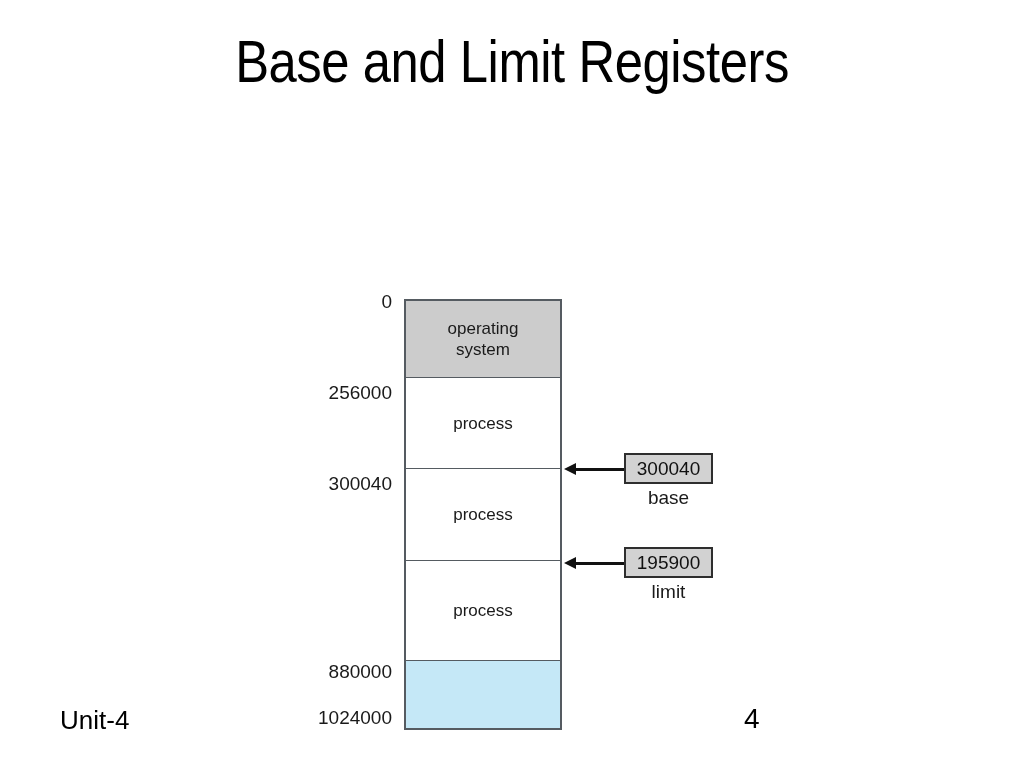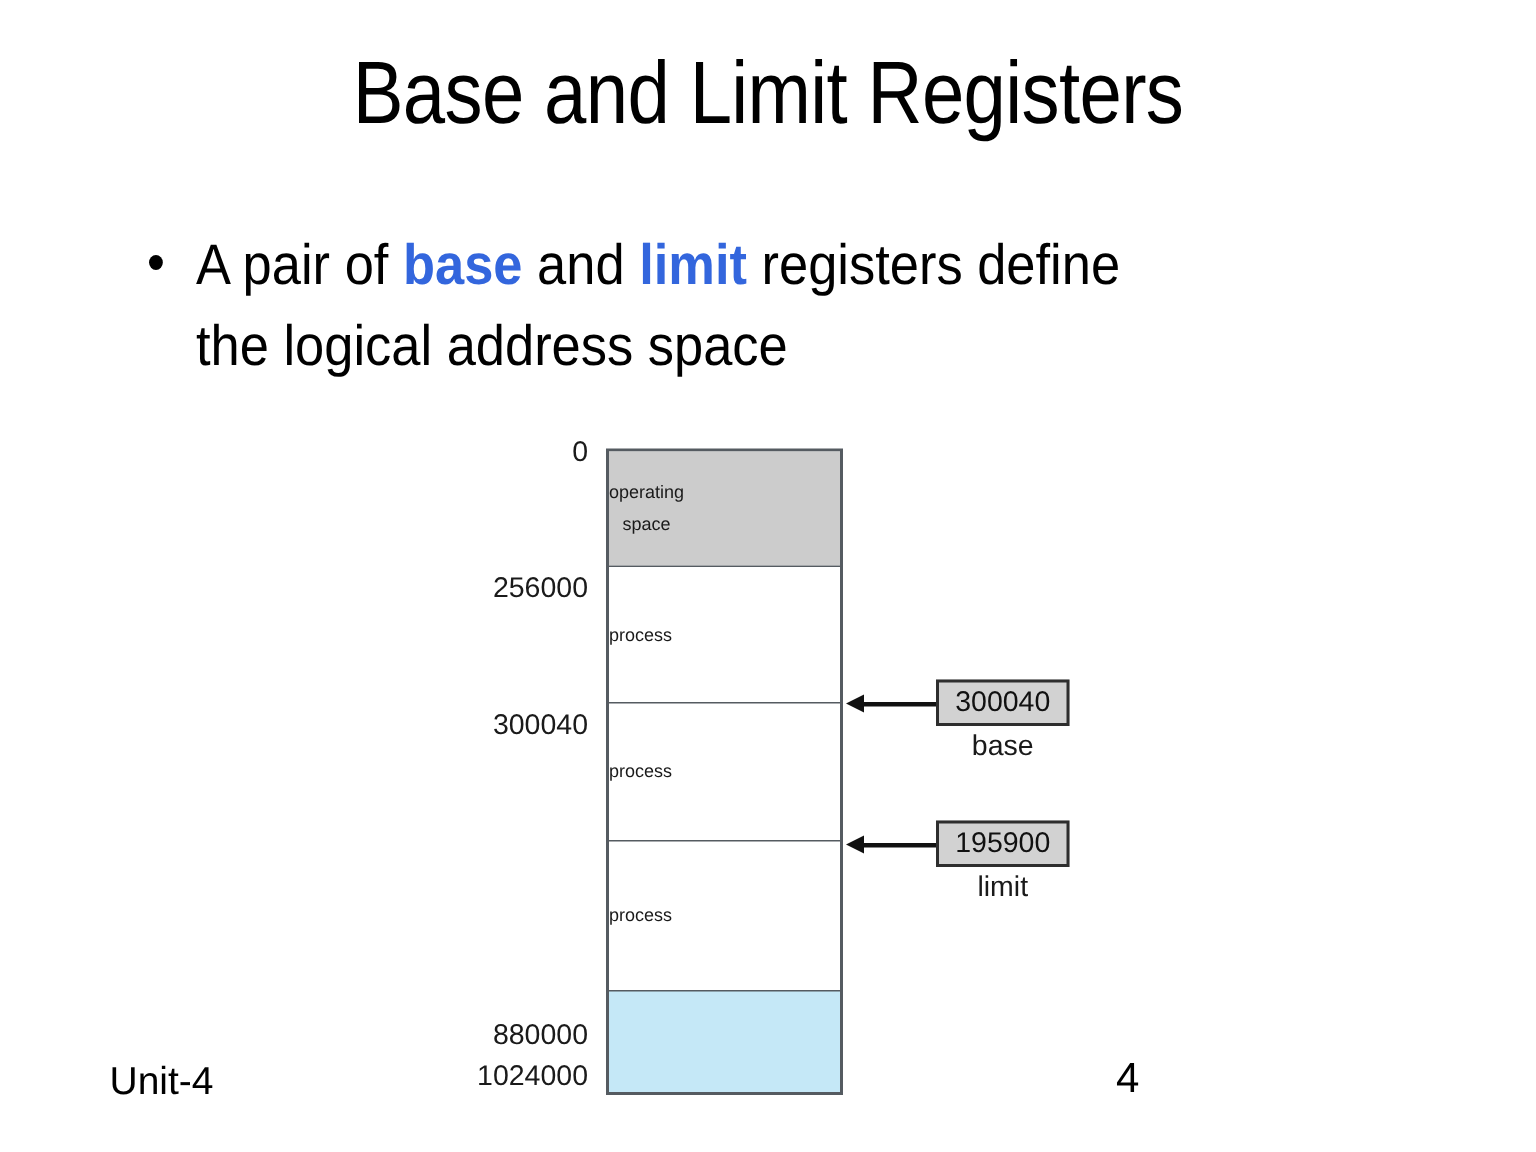--- a/index.html
+++ b/index.html
@@ -88,22 +88,23 @@
     box-sizing: border-box;
     background: #ffffff;
   }
   .mem-block {
     position: absolute;
     left: 0;
     width: 100%;
     box-sizing: border-box;
     display: flex;
     align-items: center;
+    justify-content: center;
     text-align: center;
-    font-size: 12px;
+    font-size: 17px;
     line-height: 21px;
     color: #1a1a1a;
   }
   .mem-block.has-divider {
     border-top: 1.5px solid #555b61;
   }
 
   
   .addr-label {
     position: absolute;
@@ -163,58 +164,51 @@
     border-right: 12px solid #111111;
   }
 
   
   #footer-unit {
     position: absolute;
     left: 60px;
     top: 705px;
     font-size: 26px;
     color: #000000;
-    margin-left: 13px;
   }
   #footer-pageno {
     position: absolute;
     left: 744px;
     top: 703px;
     font-size: 28px;
     color: #000000;
   }
 </style>
 </head>
 <body>
 
 <div id="slide">
 
   <div id="slide-title">Base and Limit Registers</div>
 
-  <div id="bullet-list">
-    <div class="bullet-row">
-      <span class="bullet-dot"></span>
-      <span>A pair of </span><span class="kw">base</span><span> and </span><span class="kw">limit</span><span> registers define the logical address space</span>
-    </div>
-  </div>
 
   <div id="memory-figure">
 
     <div class="addr-label" style="top: 4px;">0</div>
     <div class="addr-label" style="top: 95px;">256000</div>
     <div class="addr-label" style="top: 186px;">300040</div>
-    <div class="addr-label" style="top: 374px; margin-top: 19px;">880000</div>
+    <div class="addr-label" style="top: 374px;">880000</div>
     <div class="addr-label" style="top: 420px;">1024000</div>
 
     <div id="memory-column">
 
       <div class="mem-block" style="top: 0px; height: 76px; background: #cccccc;">
         <div>
           <div>operating</div>
-          <div>space</div>
+          <div>system</div>
         </div>
       </div>
 
       <div class="mem-block has-divider" style="top: 76px; height: 91px; background: #ffffff;">
         <span>process</span>
       </div>
 
       <div class="mem-block has-divider" style="top: 167px; height: 92px; background: #ffffff;">
         <span>process</span>
       </div>

